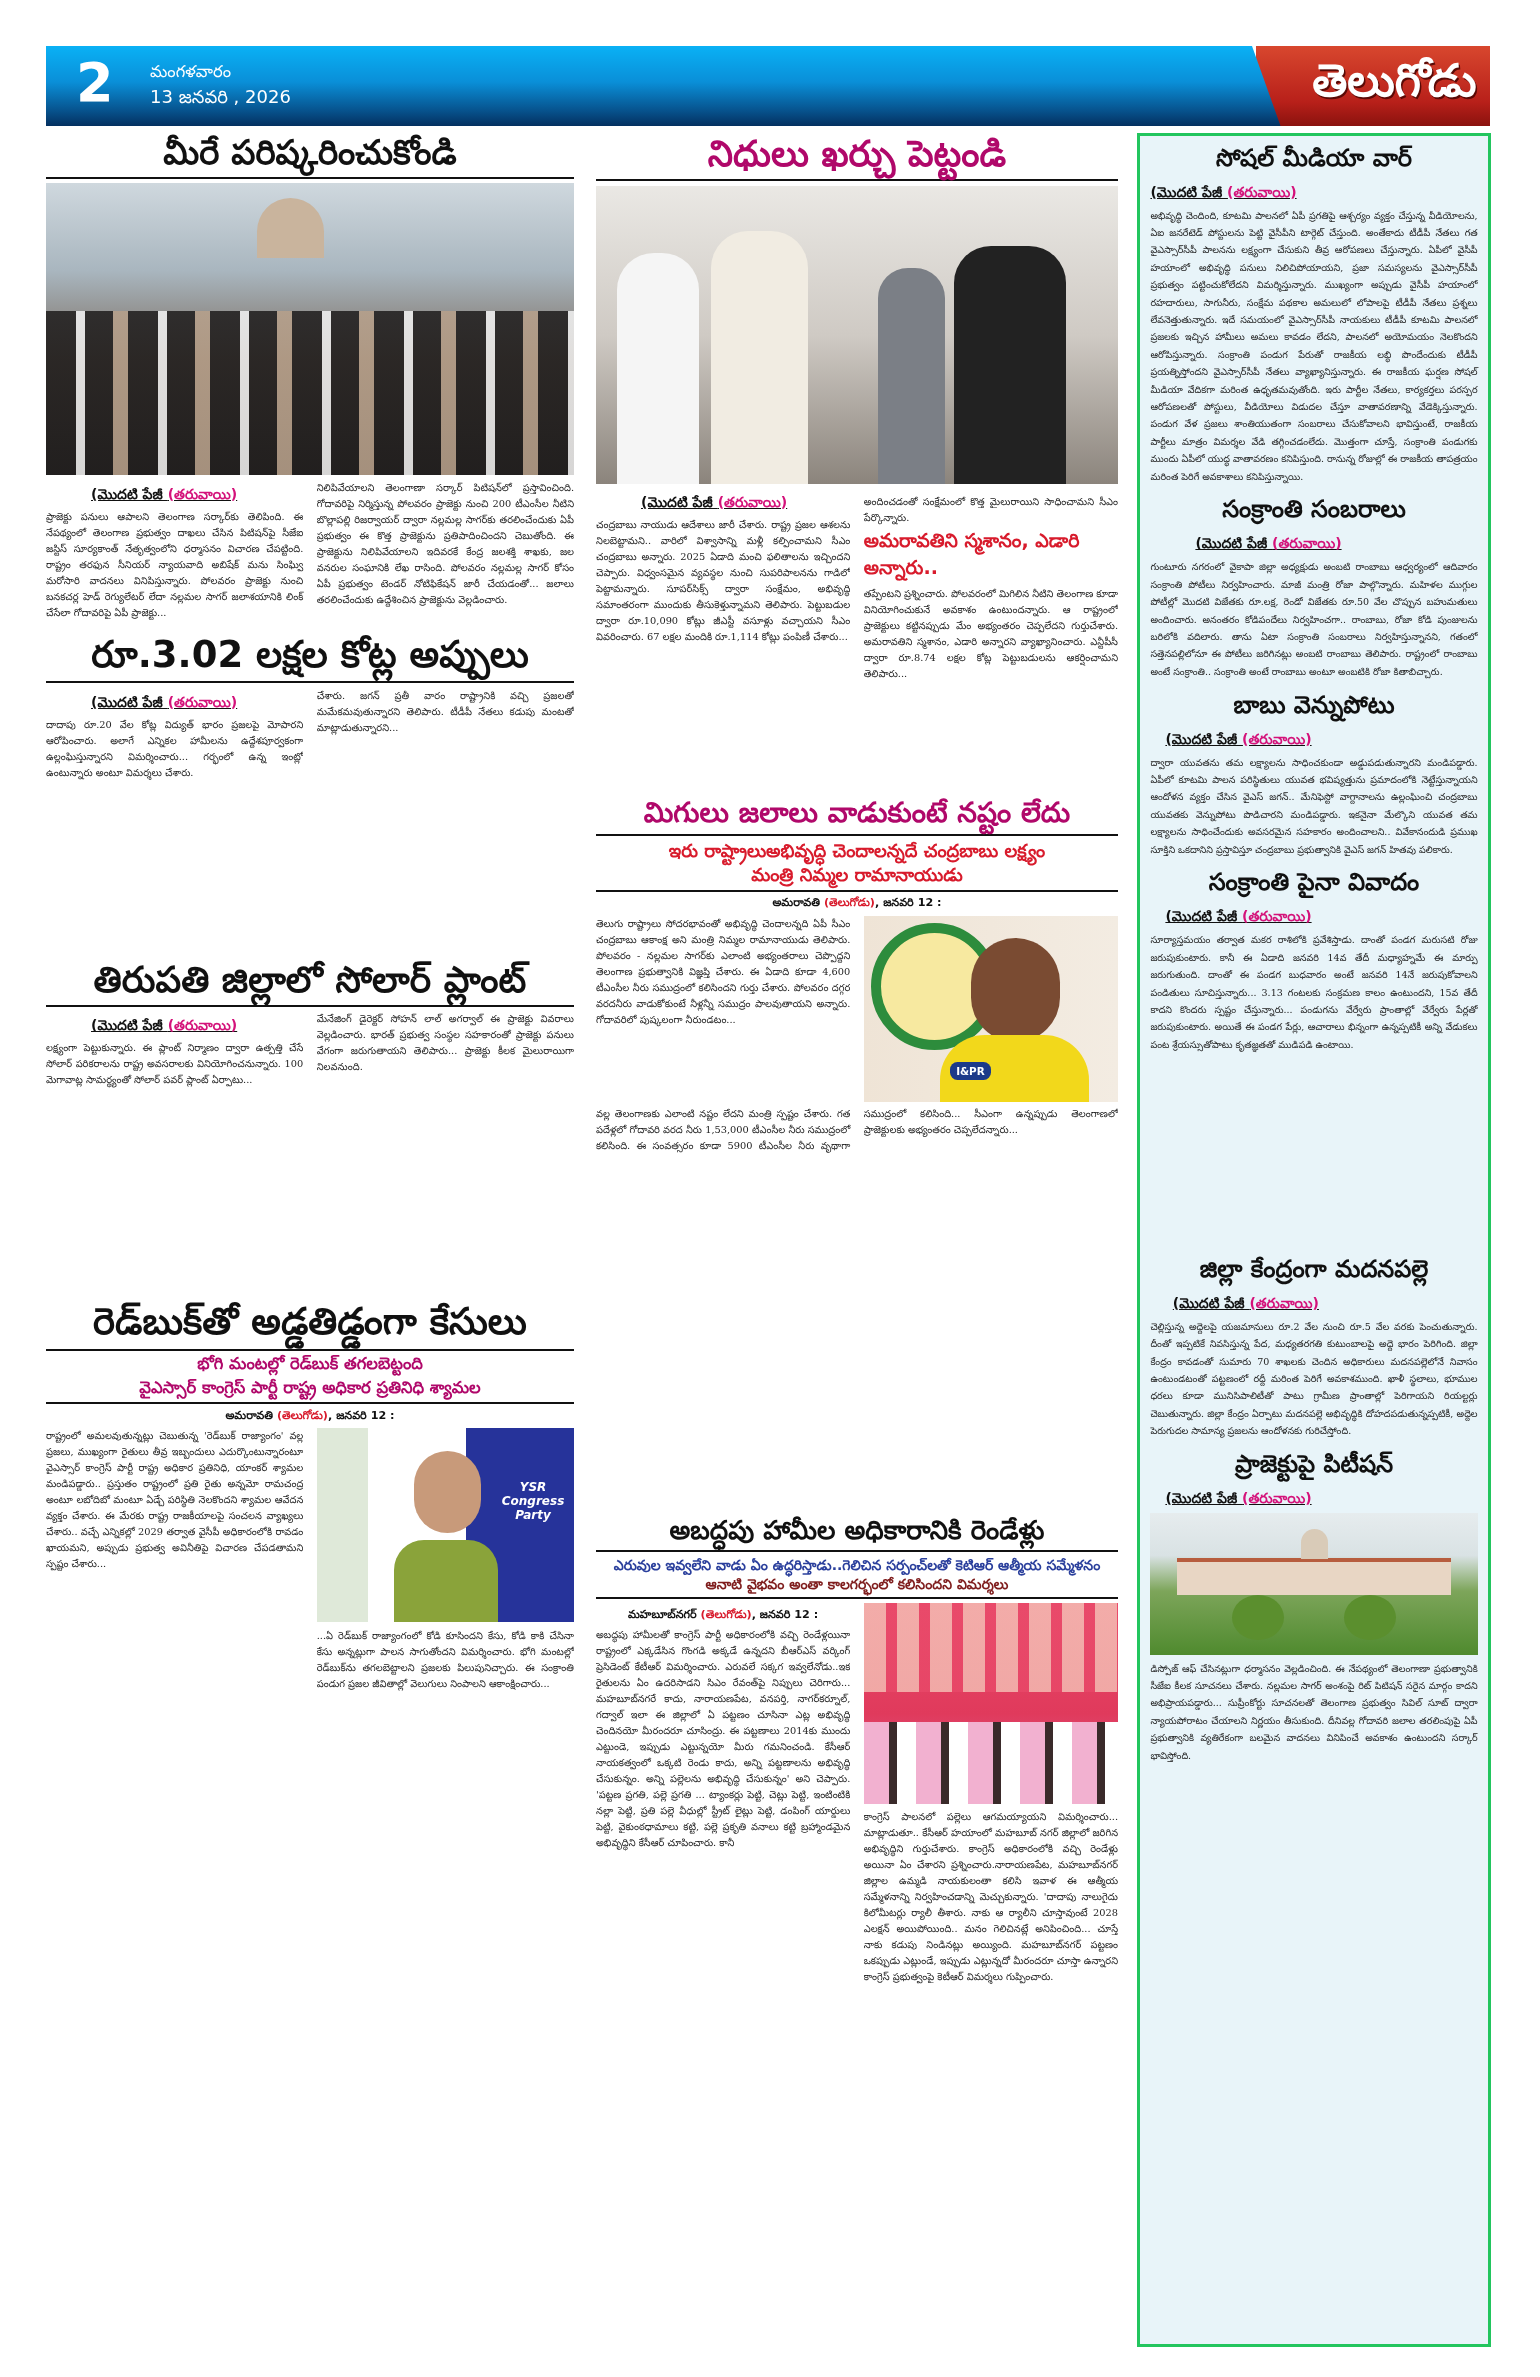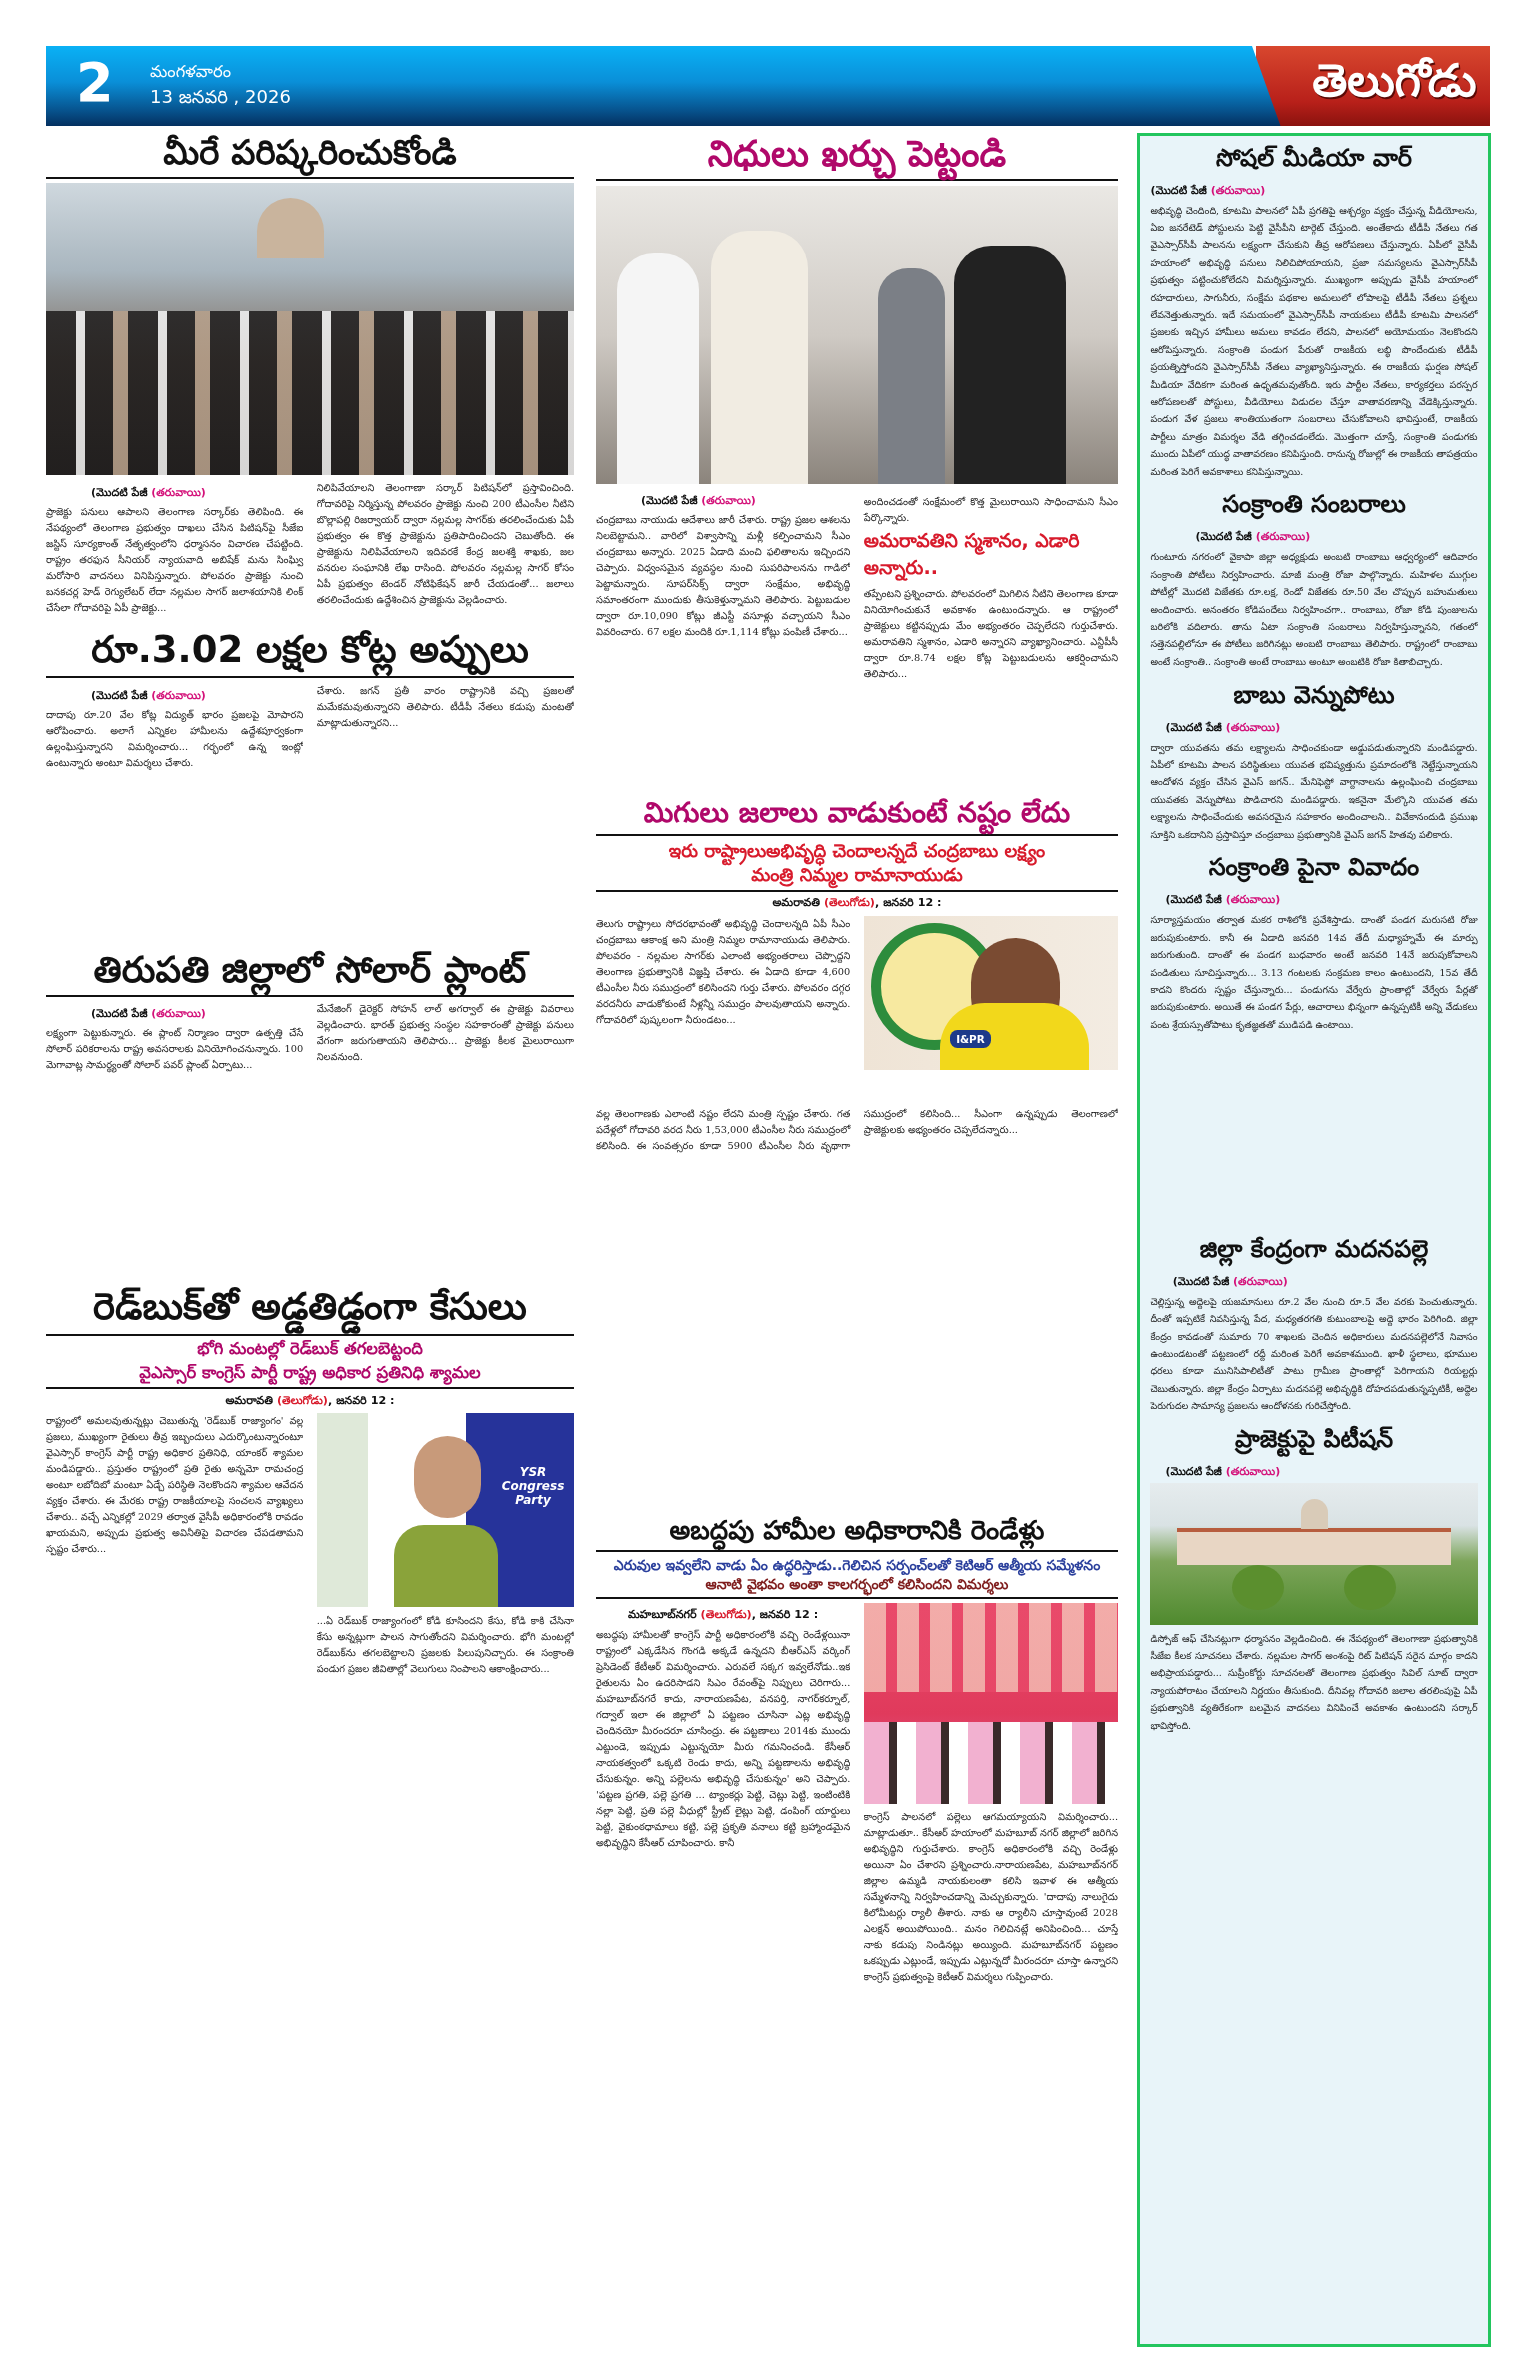--- a/index.html
+++ b/index.html
@@ -13,21 +13,21 @@
   .col { position: absolute; }
   .col-left { left: 46px; top: 133px; width: 528px; }
   .col-mid { left: 596px; top: 133px; width: 522px; }
   .col-right { left: 1137px; top: 133px; width: 354px; height: 2214px; background: #e8f4f9; border: 3px solid #22c55e; padding: 7.5px 10.4px; }
 
   .headline { font-weight: bold; text-align: center; line-height: 1.15; }
   .h-black { color: #111; }
   .h-magenta { color: #b0086a; }
   .h-red { color: #d81b2c; }
   .rule { height: 2.2px; background: #111; margin: 4.5px 0; }
-  .byline { font-size: 11px; font-weight: bold; margin: 6px 0 3px 45px; }
+  .byline { font-size: 14px; font-weight: bold; margin: 6px 0 3px 45px; text-decoration: underline; }
   .byline .cont { color: #d4127a; }
   .dateline { font-size: 11.2px; font-weight: bold; text-align: center; margin: 4.5px 0; }
   .dateline .paper { color: #d81b2c; }
   .body { font-family: "DejaVu Serif", serif; font-size: 9.8px; line-height: 16px; text-align: justify; color: #222; }
   .two { display: flex; gap: 13.4px; }
   .two > div { flex: 1; }
   .photo { background: #888; position: relative; overflow: hidden; }
   .subhead-red { font-size: 18px; color: #d81b2c; font-weight: bold; margin: 3px 0; }
   .right-h { font-size: 24px; font-weight: bold; text-align: center; margin: 10.4px 0 3px; color: #111; }
 </style>
@@ -144,21 +144,21 @@
     <div class="rule"></div>
     <div class="headline h-red" style="font-size:18px;margin:3px 0;">ఇరు రాష్ట్రాలుఅభివృద్ధి చెందాలన్నదే చంద్రబాబు లక్ష్యం</div>
     <div class="headline h-red" style="font-size:18px;margin:3px 0;">మంత్రి నిమ్మల రామానాయుడు</div>
     <div class="rule"></div>
     <div class="dateline"><span>అమరావతి </span><span class="paper">(తెలుగోడు)</span><span>, జనవరి 12 :</span></div>
     <div class="two">
       <div>
         <p class="body" style="height:186px;overflow:hidden;">తెలుగు రాష్ట్రాలు సోదరభావంతో అభివృద్ధి చెందాలన్నది ఏపీ సీఎం చంద్రబాబు ఆకాంక్ష అని మంత్రి నిమ్మల రామానాయుడు తెలిపారు. పోలవరం - నల్లమల సాగర్‌కు ఎలాంటి అభ్యంతరాలు చెప్పొద్దని తెలంగాణ ప్రభుత్వానికి విజ్ఞప్తి చేశారు. ఈ ఏడాది కూడా 4,600 టీఎంసీల నీరు సముద్రంలో కలిసిందని గుర్తు చేశారు. పోలవరం దగ్గర వరదనీరు వాడుకోకుంటే నీళ్లన్నీ సముద్రం పాలవుతాయని అన్నారు. గోదావరిలో పుష్కలంగా నీరుండటం...</p>
       </div>
       <div>
-        <div class="photo" style="height:154px;background:linear-gradient(90deg,#efe4d6 0%,#f3ece2 100%);">
+        <div class="photo" style="height:186px;background:linear-gradient(90deg,#efe4d6 0%,#f3ece2 100%);">
           <div style="position:absolute;left:7.5px;top:7.5px;width:127px;height:127px;border-radius:50%;border:10.4px solid #2d8c3c;background:#f7e9a0;"></div>
           <div style="position:absolute;left:42%;top:22.4px;width:89px;height:104px;border-radius:45px;background:#7a4b32;"></div>
           <div style="position:absolute;left:30%;bottom:0;width:149px;height:67px;background:#f2d81b;border-radius:45px 45px 0 0;"></div>
           <div style="position:absolute;left:34%;bottom:22.4px;background:#1d3a8a;color:#fff;font-weight:bold;font-size:10.4px;padding:3px 6px;border-radius:7.5px;">I&amp;PR</div>
         </div>
       </div>
     </div>
     <p class="body" style="height:402px;overflow:hidden;margin-top:4.5px;column-count:2;column-gap:13.4px;">వల్ల తెలంగాణకు ఎలాంటి నష్టం లేదని మంత్రి స్పష్టం చేశారు. గత పదేళ్లలో గోదావరి వరద నీరు 1,53,000 టీఎంసీల నీరు సముద్రంలో కలిసింది. ఈ సంవత్సరం కూడా 5900 టీఎంసీల నీరు వృథాగా సముద్రంలో కలిసింది... సీఎంగా ఉన్నప్పుడు తెలంగాణలో ప్రాజెక్టులకు అభ్యంతరం చెప్పలేదన్నారు...</p>
   </div>
 

